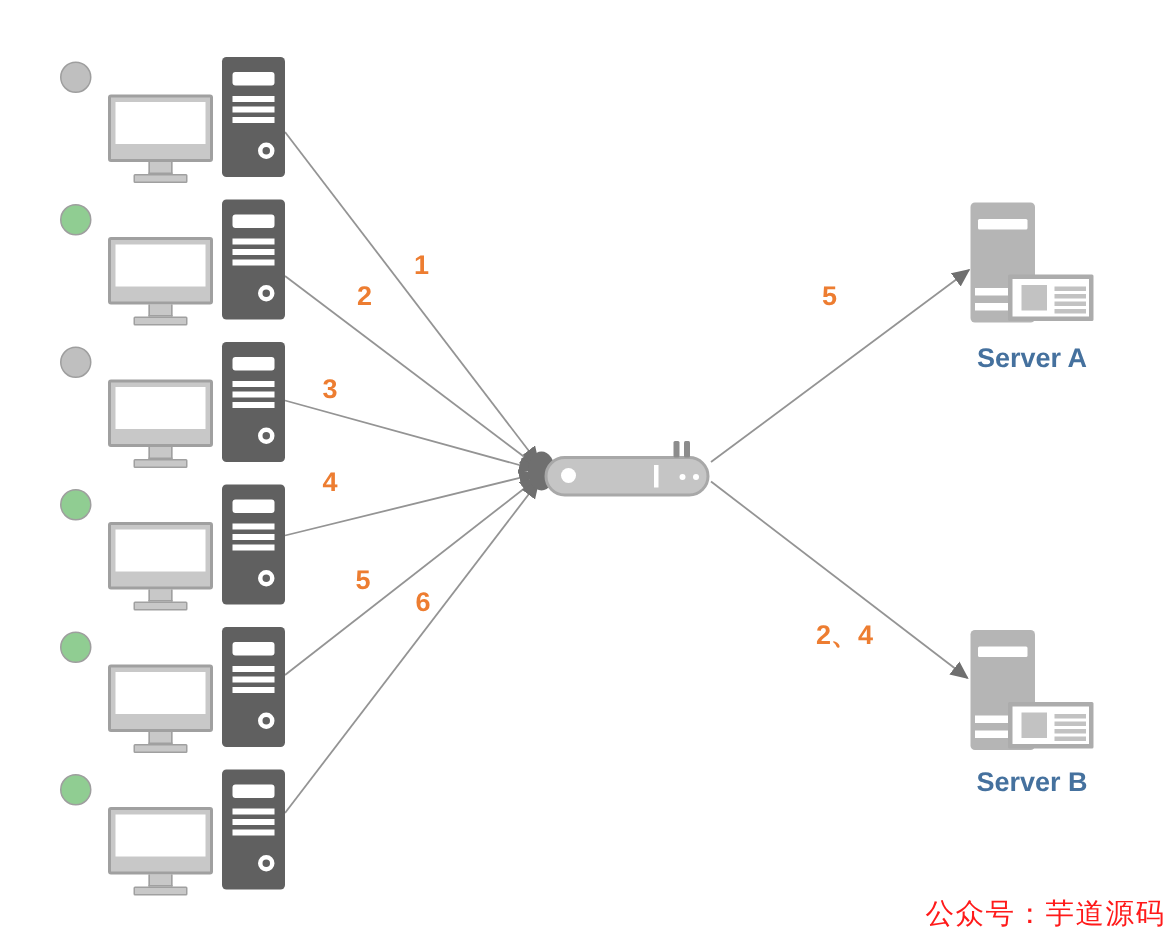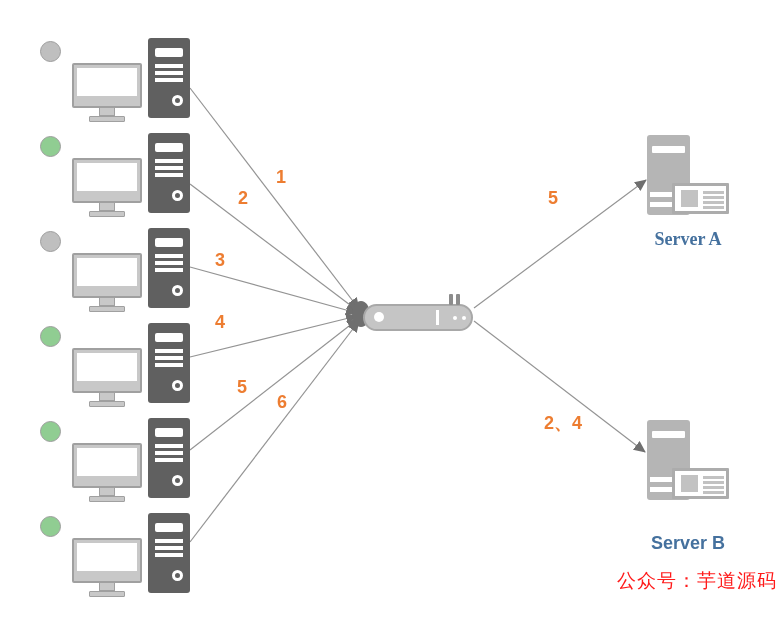--- a/index.html
+++ b/index.html
@@ -47,21 +47,21 @@
             border:3px solid #ACACAC;border-radius:1px;box-sizing:border-box;}
   .card-sq{position:absolute;left:6px;top:4px;width:17px;height:17px;background:#C2C2C2;}
   .card-ln{position:absolute;left:28px;width:21px;height:2.5px;background:#C2C2C2;}
   .card-ln.c1{top:5px;} .card-ln.c2{top:10px;} .card-ln.c3{top:15px;} .card-ln.c4{top:20px;}
   .server-label{position:absolute;transform:translate(-50%,-50%);font-weight:bold;font-size:18px;
                 white-space:nowrap;z-index:3;}
 
   
   .conn-label{position:absolute;transform:translate(-50%,-50%);font-weight:bold;font-size:18px;
               white-space:nowrap;z-index:3;}
-  #watermark{position:absolute;right:6px;top:568px;font-family:"Liberation Serif","DejaVu Serif",serif;
+  #watermark{position:absolute;right:6px;top:596px;font-family:"Liberation Serif","DejaVu Serif",serif;
              font-size:19px;letter-spacing:1px;z-index:3;white-space:nowrap;}
 </style>
 </head>
 <body>
 
 <div id="stage">
 
   <svg class="wires" width="783" height="629" viewBox="0 0 783 629">
     <defs>
       <marker id="ah" markerUnits="userSpaceOnUse" markerWidth="14" markerHeight="12" refX="11" refY="5.5" orient="auto">
@@ -217,22 +217,22 @@
     </div>
     <div class="srv-card">
       <div class="card-sq"></div>
       <div class="card-ln c1"></div>
       <div class="card-ln c2"></div>
       <div class="card-ln c3"></div>
       <div class="card-ln c4"></div>
     </div>
   </div>
 
-  <div class="server-label" style="left: 688px; top: 239px; color: rgb(69, 113, 158); font-family: Liberation Serif, serif;">Server A</div>
-  <div class="server-label" style="left: 688px; top: 522px; color: rgb(69, 113, 158); margin-top: 21px;">Server B</div>
+  <div class="server-label" style="left: 688px; top: 239px; color: rgb(69, 113, 158);">Server A</div>
+  <div class="server-label" style="left: 688px; top: 522px; color: rgb(69, 113, 158);">Server B</div>
 
   <div id="labels" style="color: rgb(237, 125, 49);">
     <div class="conn-label" style="left:553px;top:198px">5</div>
     <div class="conn-label" style="left:563px;top:423px">2、4</div>
   <div class="conn-label" style="left: 281px; top: 177px;">1</div>
       <div class="conn-label" style="left: 243px; top: 198px;">2</div>
       <div class="conn-label" style="left: 220px; top: 260px;">3</div>
       <div class="conn-label" style="left: 220px; top: 322px;">4</div>
       <div class="conn-label" style="left: 242px; top: 387px;">5</div>
       <div class="conn-label" style="left: 282px; top: 402px;">6</div>

